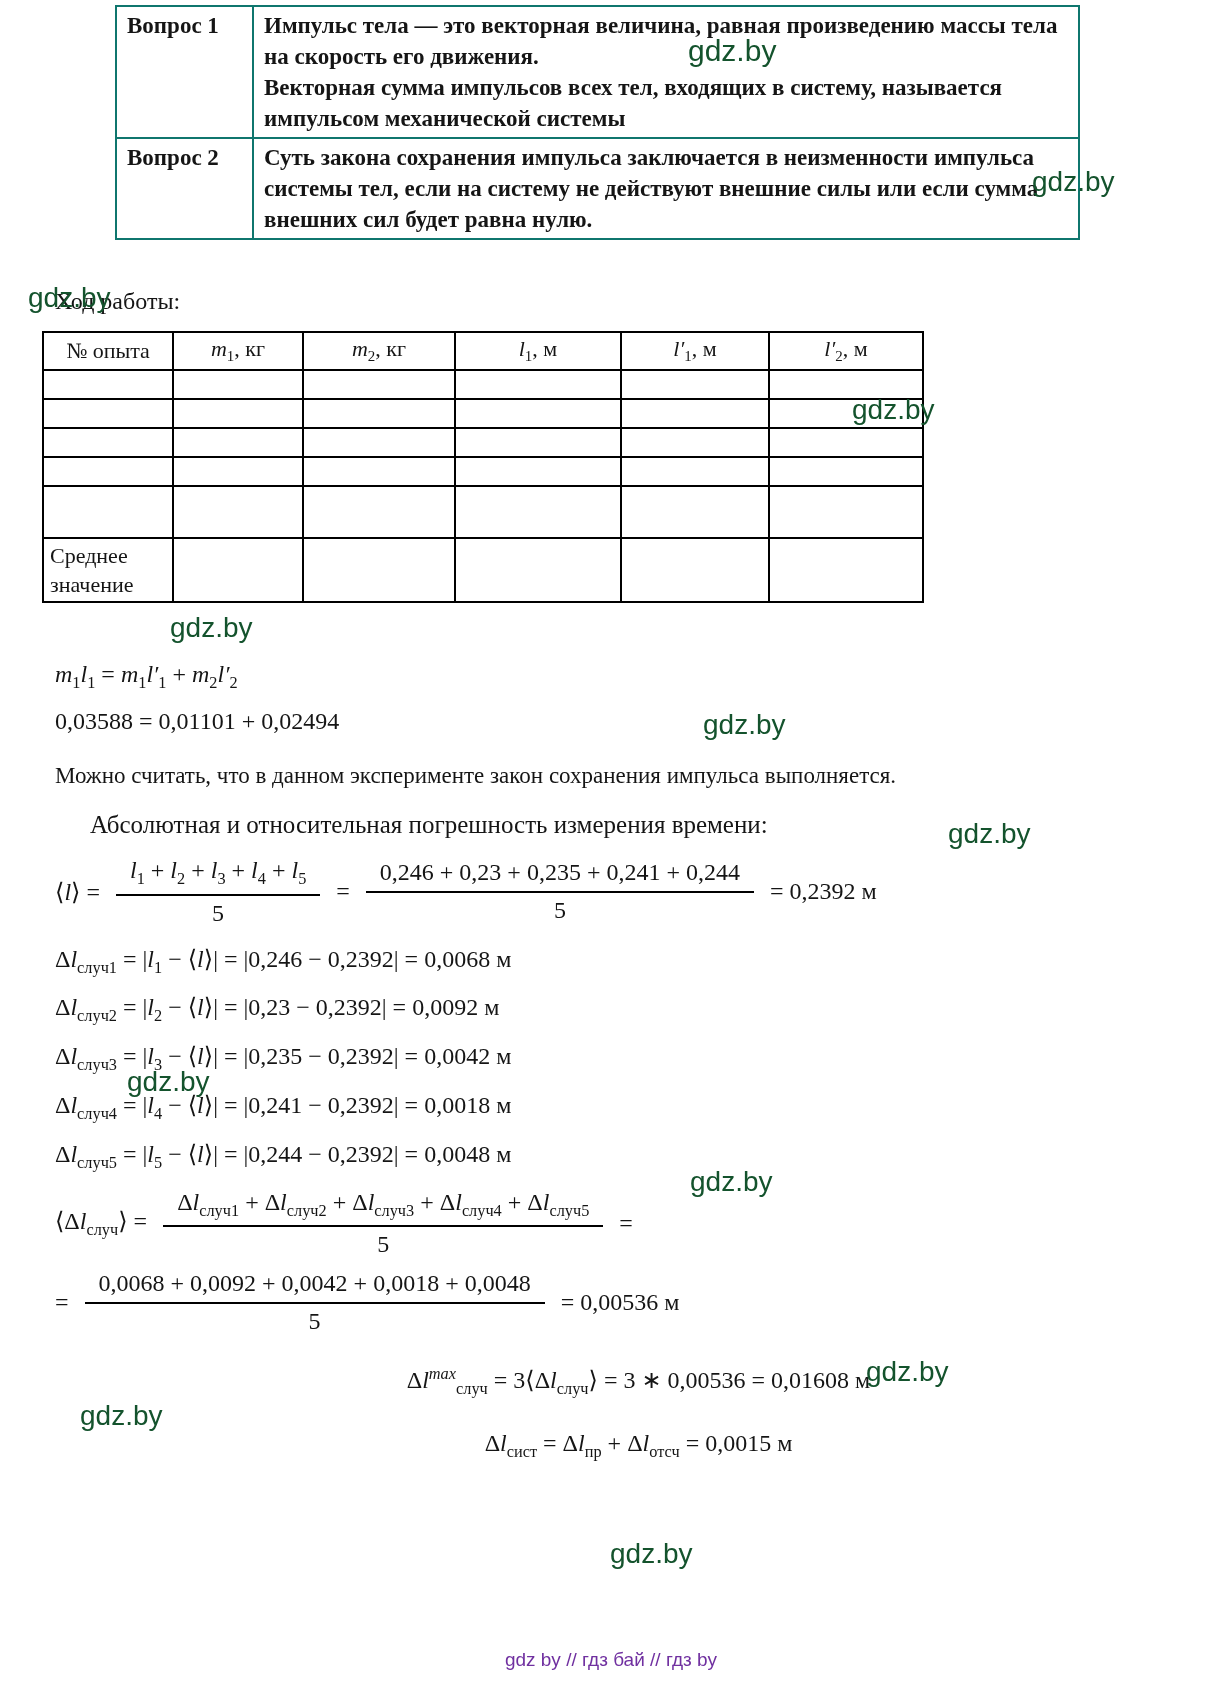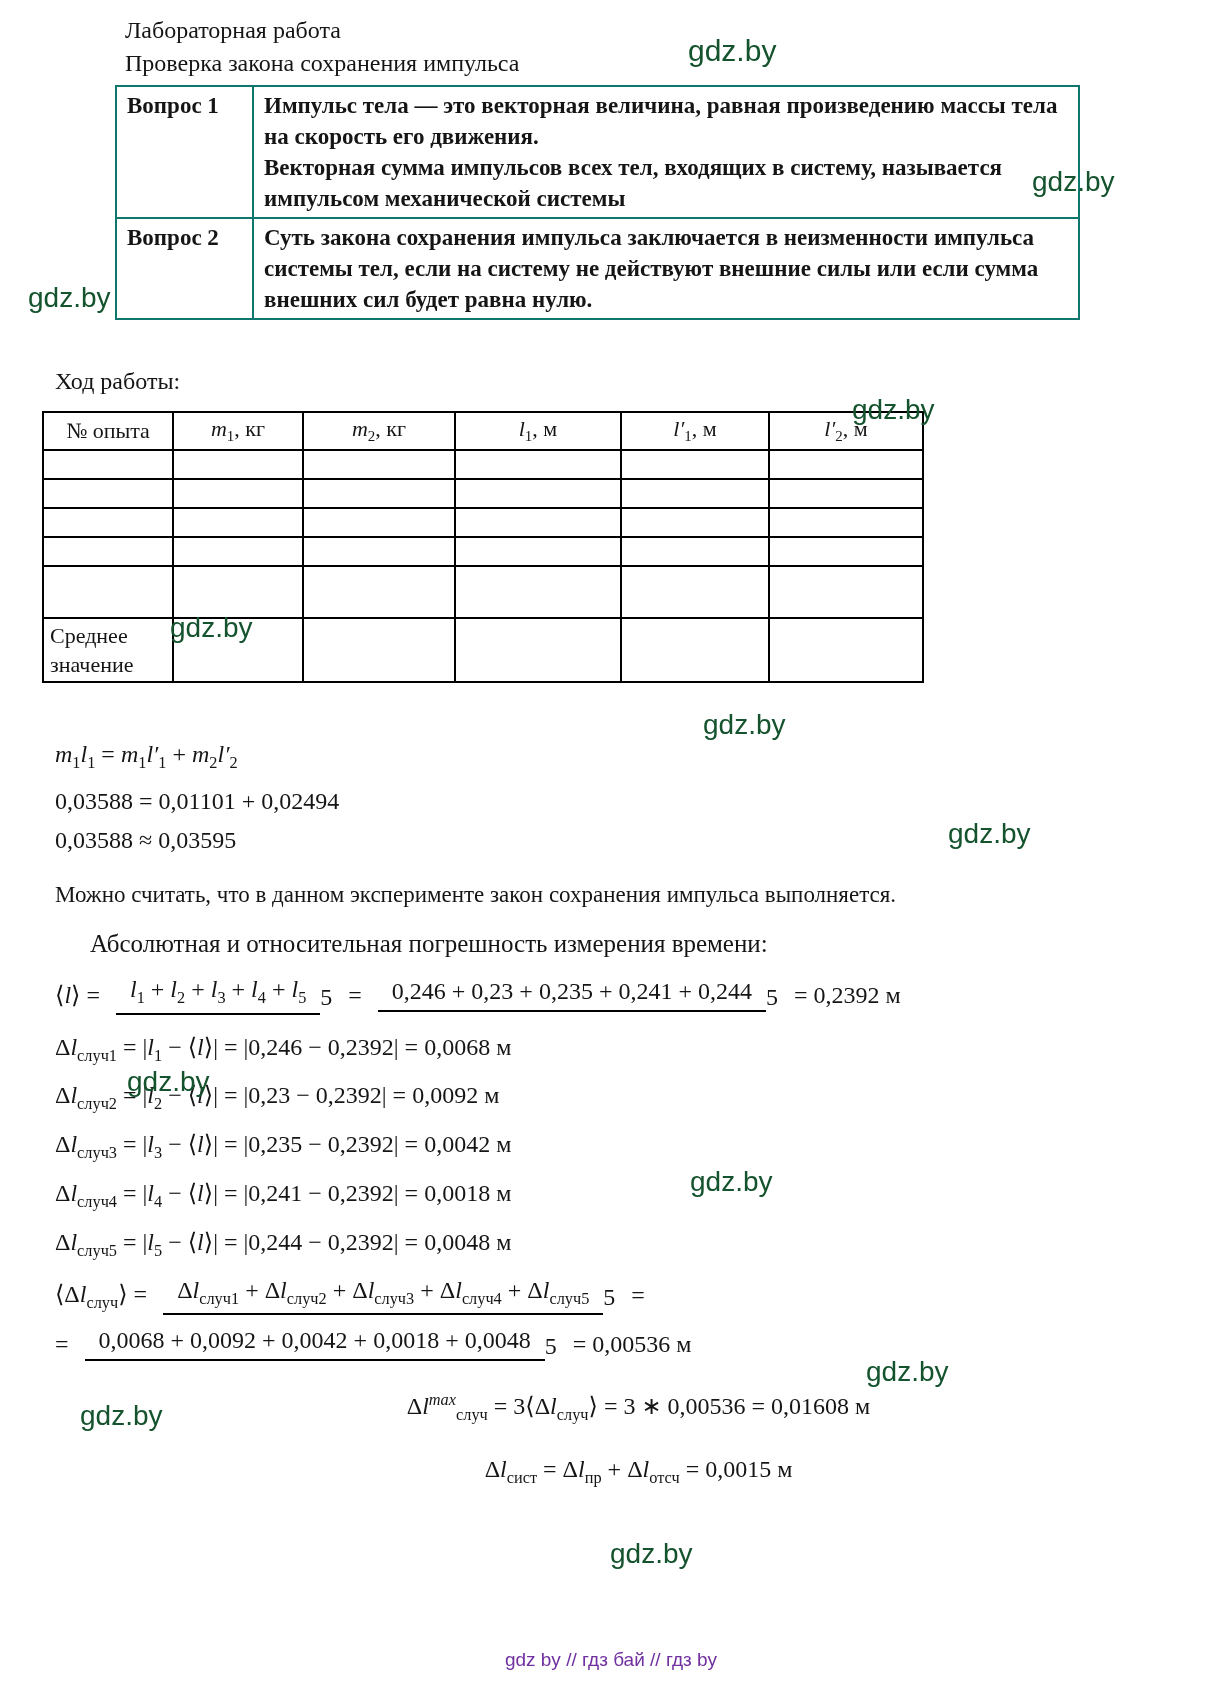--- a/index.html
+++ b/index.html
@@ -33,21 +33,21 @@
   .d-table .avg-row td{height:64px;}
   .avg-label{line-height:29px;vertical-align:middle;}
   .m-block{margin:52px 0 0 55px;}
   .m-line{font-size:24px;line-height:39px;}
   .conclusion{margin:22px 0 0 55px;font-size:23px;}
   .err-heading{margin:22px 0 0 90px;font-size:25px;}
   .f-row{display:flex;align-items:center;margin-left:55px;font-size:24px;}
   .f-row.mean{margin-top:12px;}
   .f-part{margin:0 8px;white-space:nowrap;}
   .f-part:first-child{margin-left:0;}
-  .frac{display:inline-flex;flex-direction:row;align-items:center;margin:6px 8px;}
+  .frac{display:inline-flex;flex-direction:column;align-items:center;margin:6px 8px;}
   .frac .num{border-bottom:2px solid #000;padding:0 14px 5px;white-space:nowrap;}
   .frac .den{padding-top:4px;}
   .deltas{margin:6px 0 0 55px;}
   .delta-line{font-size:24px;line-height:41px;}
   .tail-line{margin:12px 0 0 55px;font-size:24px;line-height:41px;text-align:center;}
   .syst-line{margin-top:14px;}
   sub,sup{font-size:68%;}
   .footer{position:absolute;left:0;bottom:10px;width:100%;text-align:center;font-family:"Liberation Sans",sans-serif;font-size:19px;color:var(--footer,#7030a0);}
 </style>
 </head>
@@ -62,24 +62,20 @@
   <span class="wm wm4">gdz.by</span>
   <span class="wm wm5">gdz.by</span>
   <span class="wm wm6">gdz.by</span>
   <span class="wm wm7">gdz.by</span>
   <span class="wm wm8">gdz.by</span>
   <span class="wm wm9">gdz.by</span>
   <span class="wm wm10">gdz.by</span>
   <span class="wm wm11">gdz.by</span>
   <span class="wm wm12">gdz.by</span>
 
-  <div class="header">
-    <div>Лабораторная работа</div>
-    <div>Проверка закона сохранения импульса</div>
-  </div>
 
   <table class="q-table">
     <tbody>
       <tr>
         <td class="q-label">Вопрос 1</td>
         <td class="q-answer">
           <div>Импульс тела — это векторная величина, равная произведению массы тела на скорость его движения.</div>
           <div>Векторная сумма импульсов всех тел, входящих в систему, называется импульсом механической системы</div>
         </td>
       </tr>
@@ -159,21 +155,20 @@
           <td></td>
           <td></td>
           <td></td>
       </tr>
     </tbody>
   </table>
 
   <div class="m-block">
     <div class="m-line"><i>m</i><sub>1</sub><i>l</i><sub>1</sub> = <i>m</i><sub>1</sub><i>l′</i><sub>1</sub> + <i>m</i><sub>2</sub><i>l′</i><sub>2</sub></div>
     <div class="m-line">0,03588 = 0,01101 + 0,02494</div>
-    <div class="m-line">0,03588 ≈ 0,03595</div>
   </div>
 
   <div class="conclusion">Можно считать, что в данном эксперименте закон сохранения импульса выполняется.</div>
 
   <div class="err-heading">Абсолютная и относительная погрешность измерения времени:</div>
 
   <div class="f-row mean">
     <span class="f-part">⟨<i>l</i>⟩ =</span>
     <span class="frac">
       <span class="num"><i>l</i><sub>1</sub> + <i>l</i><sub>2</sub> + <i>l</i><sub>3</sub> + <i>l</i><sub>4</sub> + <i>l</i><sub>5</sub></span>

